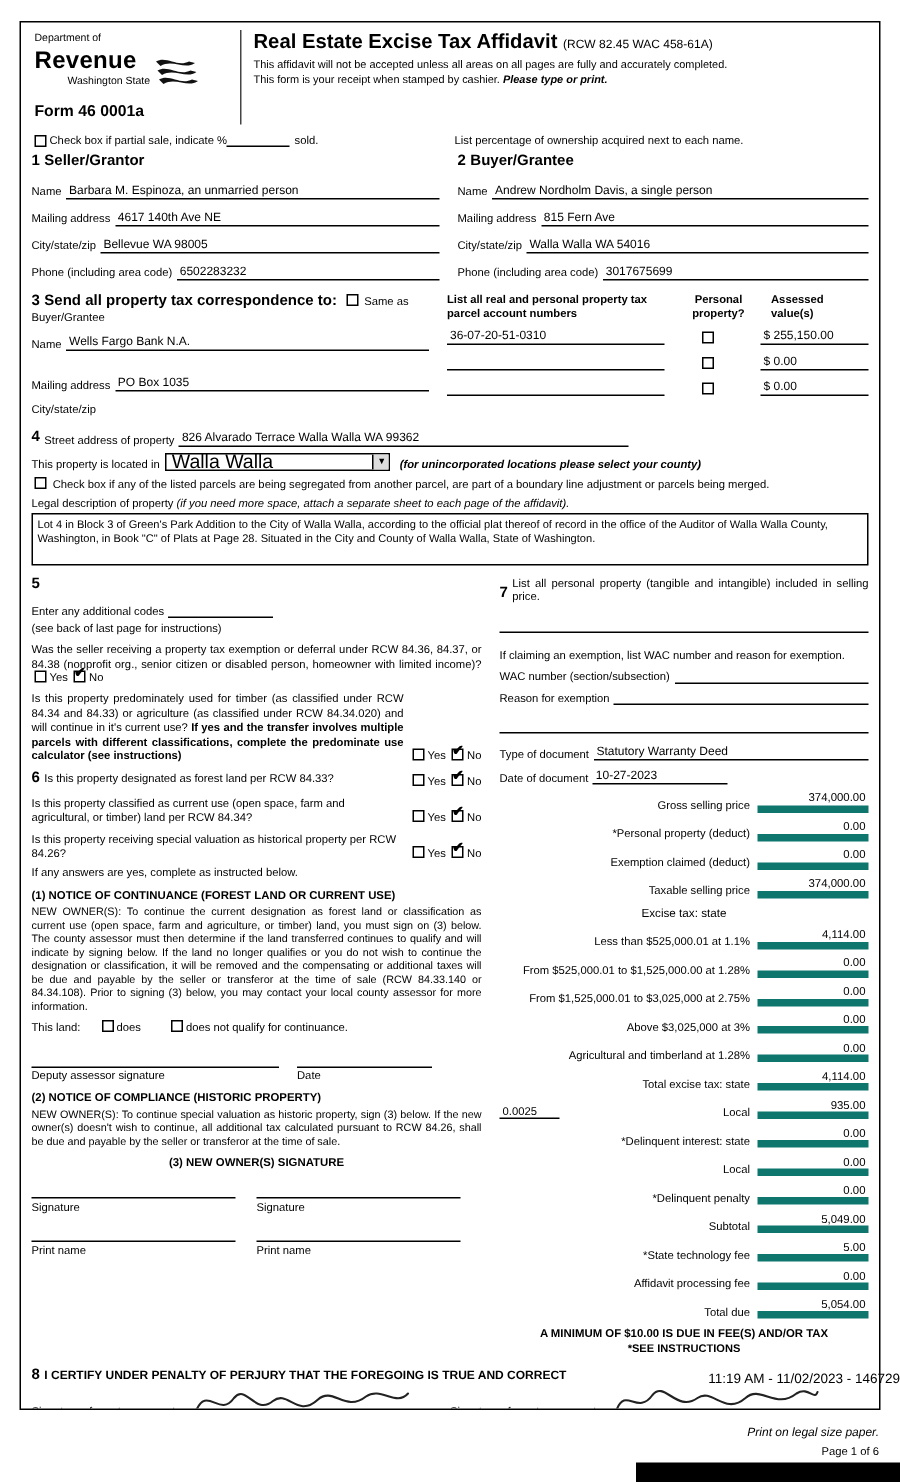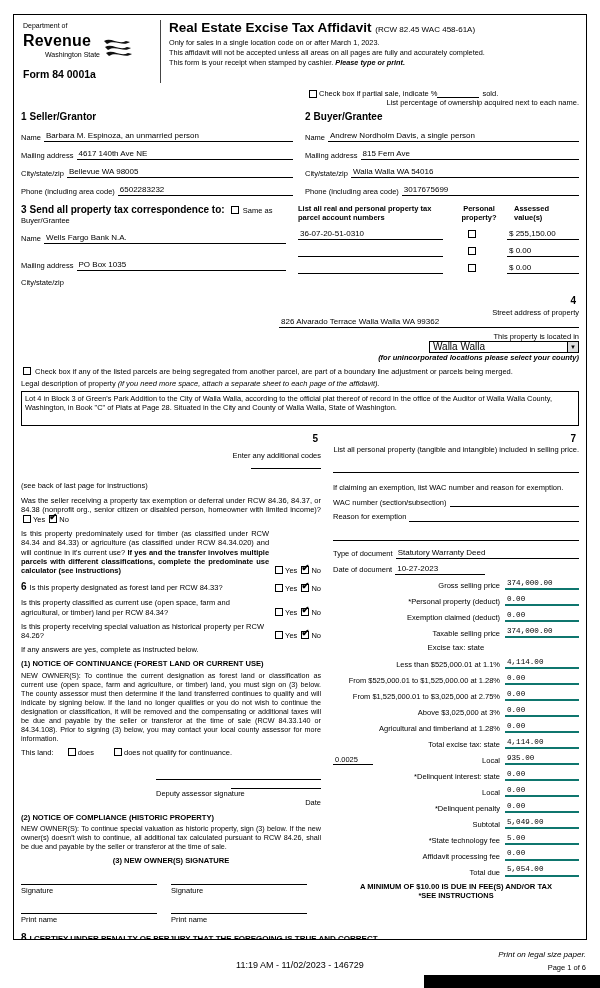--- a/index.html
+++ b/index.html
@@ -17,21 +17,21 @@
   .rev { font-size:16px; font-weight:bold; letter-spacing:0.2px; }
   .wa { font-size:7px; margin-left:22px; }
   .flag { margin-left:3px; margin-top:1px; }
   .form-no { font-weight:bold; font-size:10.5px; margin-top:8px; }
   .hdr-right { flex:1; padding-left:8px; }
   .title { font-size:13.5px; font-weight:bold; }
   .title .rcw { font-size:8px; font-weight:normal; }
   .hnote { font-size:7.3px; margin-top:1px; }
   .hnote i b, .hnote b i { font-style:italic; }
 
-  .row { display:flex; align-items:flex-end;flex-direction:column; }
+  .row { display:flex; align-items:flex-end; }
   .topline { margin-top:6px; }
   .topline .lft { width:272px; display:flex; align-items:flex-end; }
   .topline .rgt { flex:1; padding-left:10px; }
 
   .cols { display:flex; margin-top:4px; }
   .col-l { width:272px; }
   .col-r { flex:1; padding-left:12px; }
 
   .secno { font-weight:bold; font-size:10px; margin-right:3px; }
   .sec-title { font-weight:bold; font-size:10px; }
@@ -46,21 +46,21 @@
   .cb .mk { position:absolute; left:-1px; top:-4px; font-size:9.5px; font-weight:bold; line-height:1; }
   .pt-hdr { display:flex; font-weight:bold; }
   .pt-c1 { width:152px; } .pt-c2 { width:58px; text-align:center; } .pt-c3 { flex:1; text-align:left; padding-left:6px; }
   .pt-row { display:flex; align-items:flex-end; margin-top:6px; }
   .pt-row .pfill { width:145px; }
   .pt-row .pcb { width:58px; text-align:center; }
   .pt-row .pval { flex:1; padding-left:6px; }
   .pt-row .vfill { width:72px; }
 
   .combo { display:inline-flex; align-items:center; border:1px solid #000; height:12px; padding:0 0 0 3px; background:#fff; }
-  .combo .cval { font-size:10px; padding-right:0; }
+  .combo .cval { font-size:13px; padding-right:0; }
   .combo .arr { border-left:1px solid #000; width:11px; text-align:center; font-size:6px; line-height:11px; height:100%; background:#ddd; }
 
   .legalbox { border:1px solid #000; margin-top:2px; padding:2px 3px; height:35px; font-size:7.4px; }
 
   .q { margin-top:5px; display:flex; }
   .q .qt { flex:1; }
   .q .yn { white-space:nowrap; margin-left:4px; align-self:flex-end; }
   .just { text-align:justify; }
 
   .ntitle { font-weight:bold; margin-top:5px; font-size:7.6px; }
@@ -68,37 +68,37 @@
 
   .sigpair { display:flex; margin-top:10px; }
   .sigpair .half { flex:1; padding-right:14px; }
   .siglabel { margin-top:1px; }
   .center { text-align:center; }
   .bold { font-weight:bold; }
 
   
   .taxline { display:flex; align-items:flex-end; margin-top:4.5px; }
   .taxline .tl-label { flex:1; text-align:right; padding-right:5px; white-space:nowrap; }
-  .taxline .tl-value { width:74px; border-bottom:2px solid #0f766e; text-align:left; padding:0 2px; font-size:7.6px;font-family:Liberation Mono, monospace; }
+  .taxline .tl-value { width:74px; border-bottom:5px solid #0f766e; text-align:right; padding:0 2px; font-size:7.6px; }
   .taxline .tl-prefix { width:40px; border-bottom:1px solid #000; text-align:left; padding:0 2px; margin-right:4px; }
   .excise-hdr { text-align:center; margin-top:5px; font-size:7.8px; }
 
   
   .sec8 { margin-top:8px; }
   .s8cols { display:flex; margin-top:4px; }
   .s8cols .half { flex:1; padding-right:16px; }
   .sigrow { display:flex; align-items:flex-end; margin-top:8px; position:relative; }
   .sigrow .lbl { white-space:nowrap; margin-right:3px; }
   .sigrow .fill { position:relative; }
   .ink { position:absolute; left:6px; bottom:-2px; pointer-events:none; }
   .hand { font-family:"DejaVu Serif", serif; font-style:italic; font-size:9.5px; transform:rotate(-1deg); display:inline-block; }
 
   .perjury { font-size:6.4px; margin-top:7px; text-align:justify; }
 
-  .stamp { position:absolute; left:0; right:0; top:960px; text-align:center; font-size:9px; }
+  .stamp { position:absolute; left:0; right:0; top:914px; text-align:right; font-size:9px; }
   .printnote { position:absolute; right:14px; top:950px; font-style:italic; font-size:8px; text-align:right; }
   .pageno { position:absolute; right:14px; top:963px; font-size:7.5px; text-align:right; }
   .blackbox { position:absolute; right:0; bottom:0; width:176px; height:13px; background:#000; }
 </style>
 </head>
 <body>
 
 <div class="page">
   <div class="form">
 
@@ -109,28 +109,27 @@
             <div class="dept">Department of</div>
             <div class="rev">Revenue</div>
             <div class="wa">Washington State</div>
           </div>
           <svg class="flag" width="30" height="22" viewBox="0 0 30 22">
             <path d="M1,3 C8,-1 15,7 23,3 L27,4 C20,9 12,1 4,6 Z" fill="#111"></path>
             <path d="M2,9 C9,5 16,13 24,9 L28,10 C21,15 13,7 5,12 Z" fill="#111"></path>
             <path d="M3,15 C10,11 17,19 25,15 L29,16 C22,21 14,13 6,18 Z" fill="#111"></path>
           </svg>
         </div>
-        <div class="form-no">Form 84 0001a</div>
+        <div class="form-no">Form 46 0001a</div>
       </div>
       <div class="hdr-right">
         <div class="title">
           <span>Real Estate Excise Tax Affidavit</span>
           <span class="rcw">(RCW 82.45 WAC 458-61A)</span>
         </div>
-        <div class="hnote">Only for sales in a single location code on or after March 1, 2023.</div>
         <div class="hnote">This affidavit will not be accepted unless all areas on all pages are fully and accurately completed.</div>
         <div class="hnote">
           <span>This form is your receipt when stamped by cashier. </span><b><i>Please type or print.</i></b>
         </div>
       </div>
     </div>
 
     <div class="row topline">
       <div class="lft">
         <span class="cb"></span>
@@ -251,21 +250,21 @@
     <div class="cols" style="margin-top:7px">
 
       <div style="width:300px">
         <div class="row">
           <span class="secno">5</span>
         </div>
         <div class="row" style="margin-top:6px">
           <span>Enter any additional codes</span>
           <span class="fill" style="width:70px;margin-left:3px"></span>
         </div>
-        <div style="margin-top:12px">(see back of last page for instructions)</div>
+        <div style="margin-top:2px">(see back of last page for instructions)</div>
 
         <div class="q just">
           <span class="qt"><span>Was the seller receiving a property tax exemption or deferral under RCW 84.36, 84.37, or 84.38 (nonprofit org., senior citizen or disabled person, homeowner with limited income)?</span>
             <span class="cb"></span><span>Yes</span>
             <span class="cb"><span class="mk">✔</span></span><span>No</span>
           </span>
         </div>
 
         <div class="q">
           <span class="qt just"><span>Is this property predominately used for timber (as classified under RCW 84.34 and 84.33) or agriculture (as classified under RCW 84.34.020) and will continue in it's current use? </span><b>If yes and the transfer involves multiple parcels with different classifications, complete the predominate use calculator (see instructions)</b></span>

